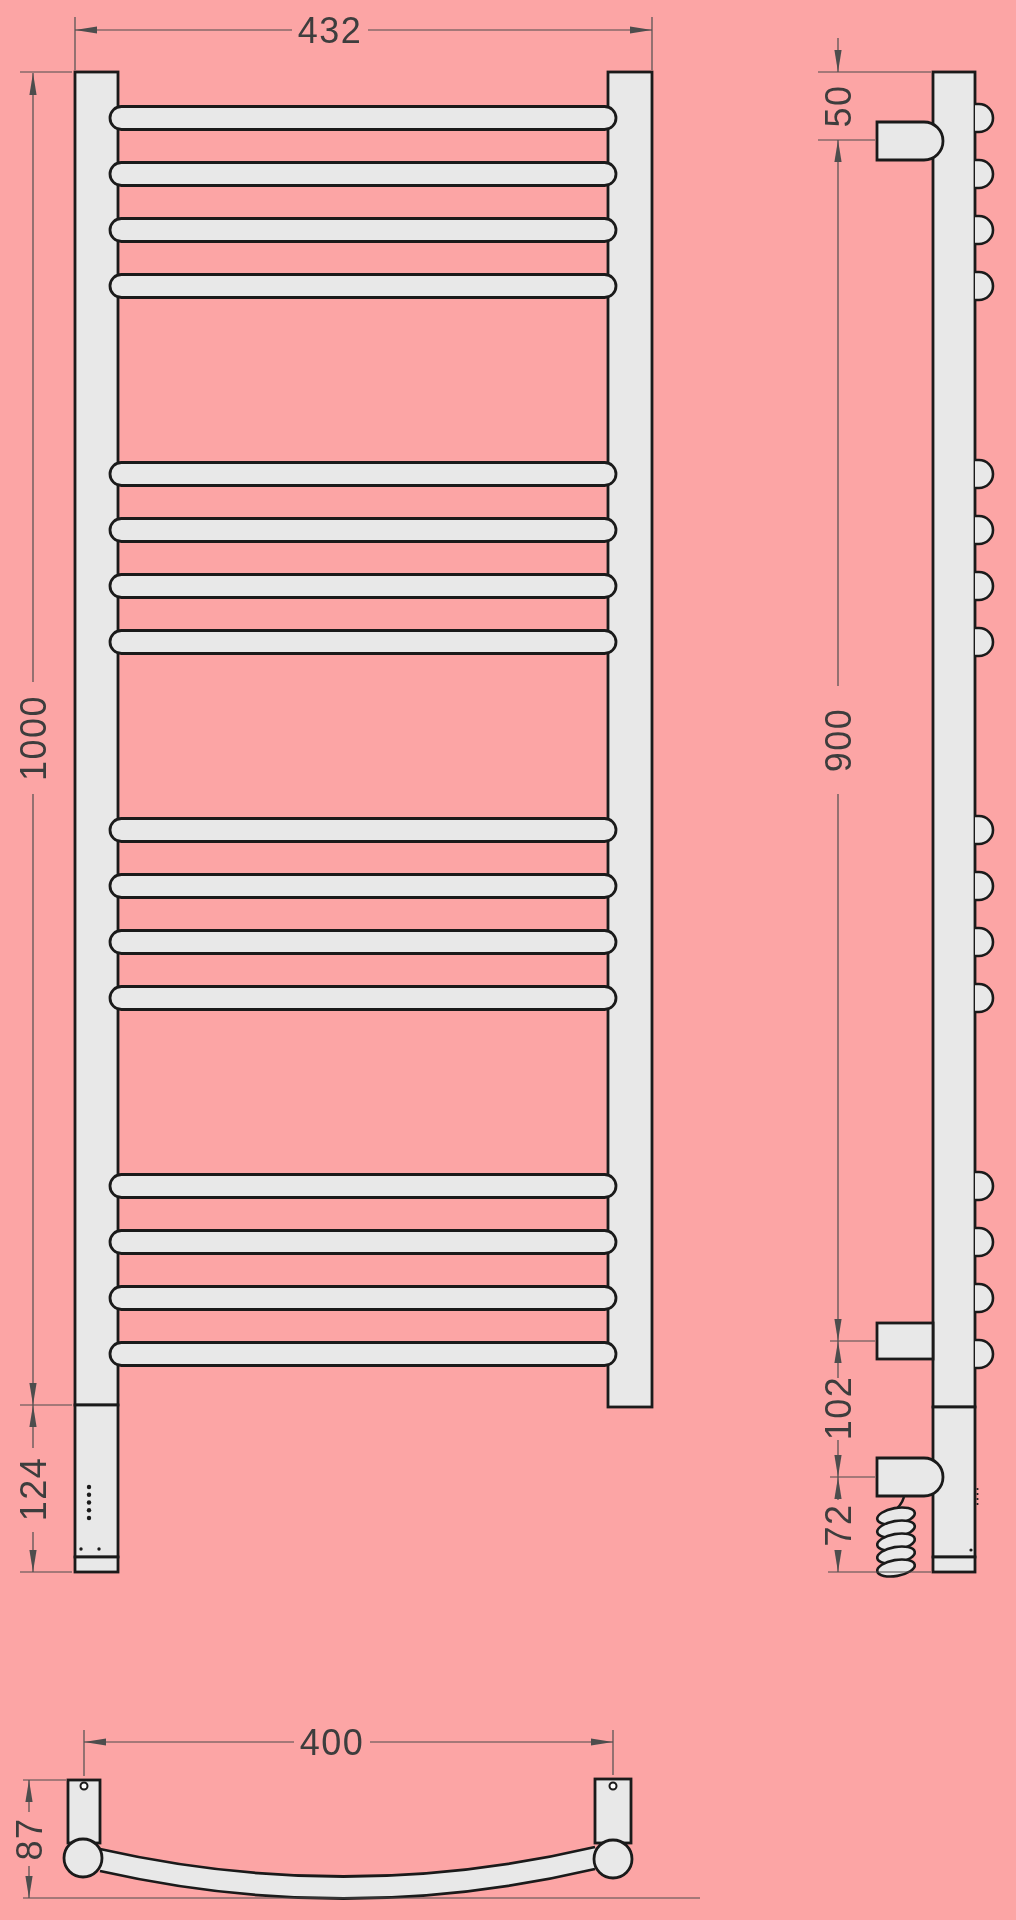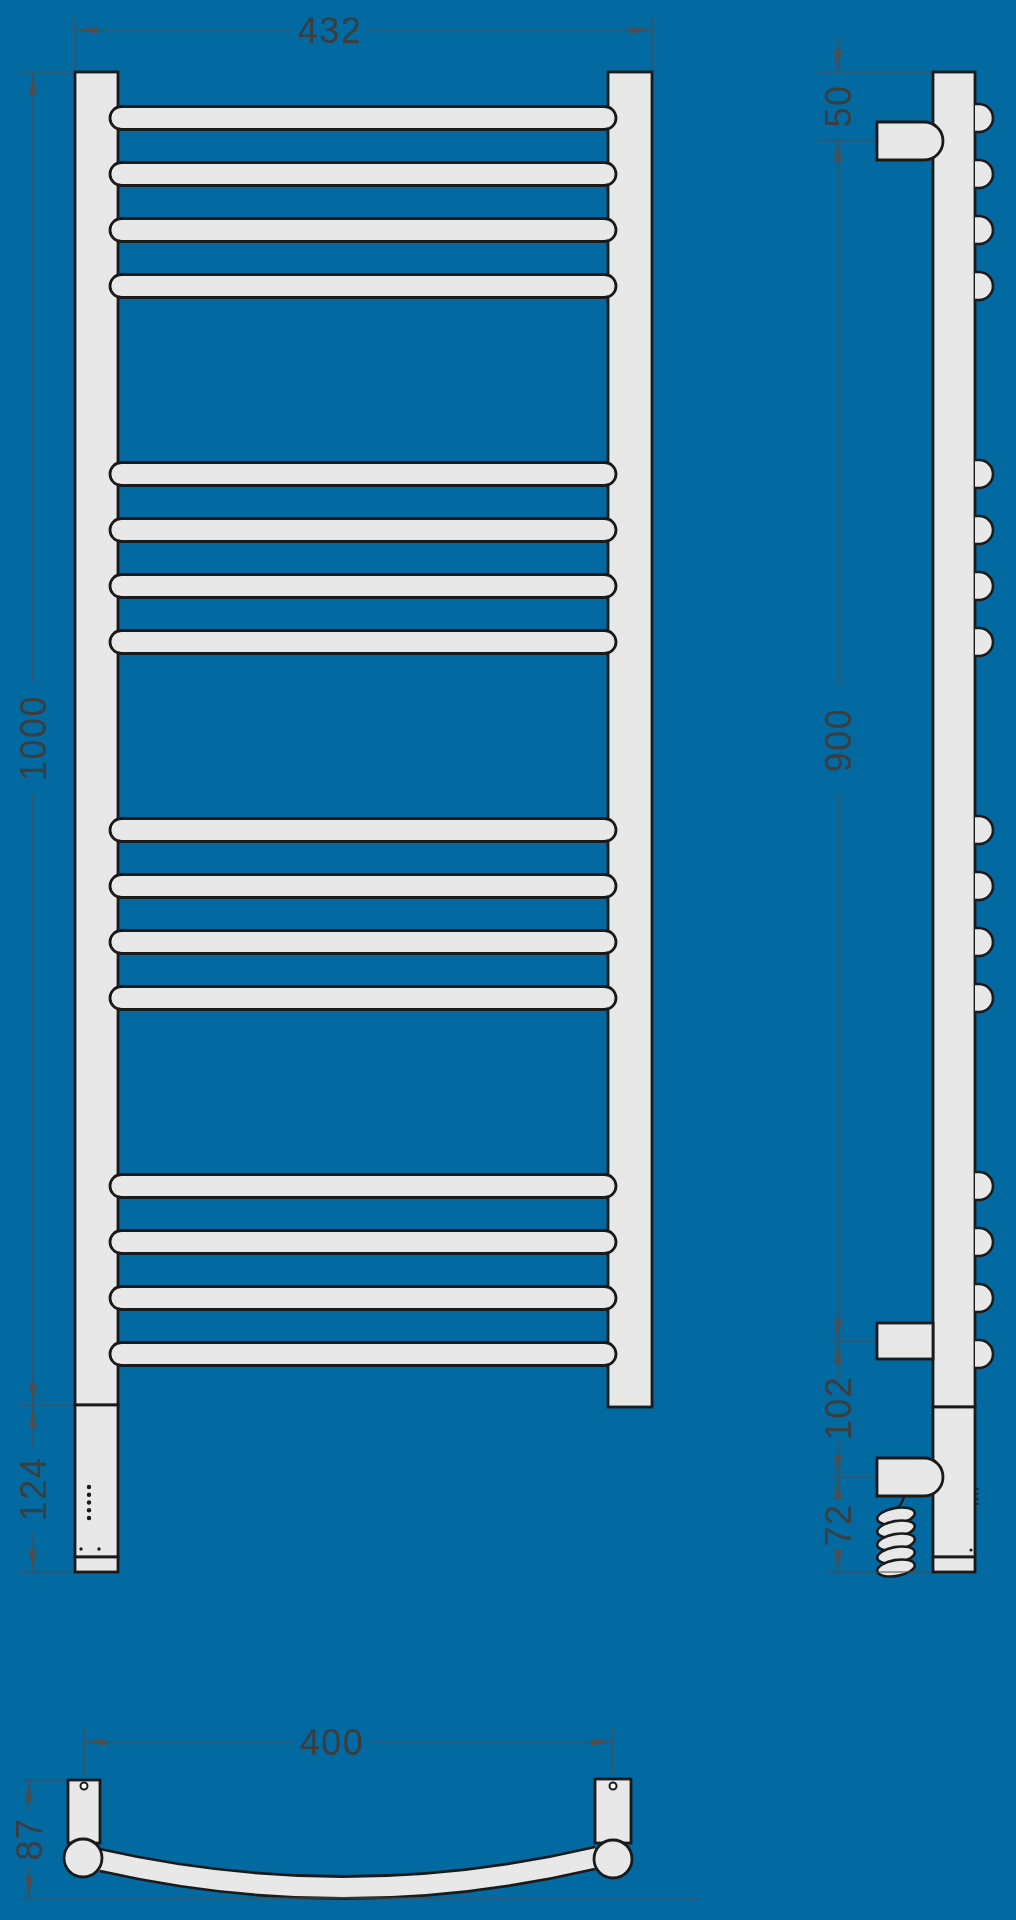--- a/index.html
+++ b/index.html
@@ -1,20 +1,20 @@
 <!DOCTYPE html>
 <html><head>
 <meta charset="utf-8">
 <style>
   html, body { margin: 0; padding: 0; background: #ffffff; }
   #stage {
     position: relative;
     width: 1016px;
     height: 1920px;
-    background: #0369a1;
+    background: #fca5a5;
     font-family: "Liberation Sans", sans-serif;
     overflow: hidden;
   }
   svg text {
     font-family: "Liberation Sans", "DejaVu Sans", sans-serif;
     font-size: 36px;
     letter-spacing: 1.5px;
     fill: #3d3d3d;
   }
 </style>

